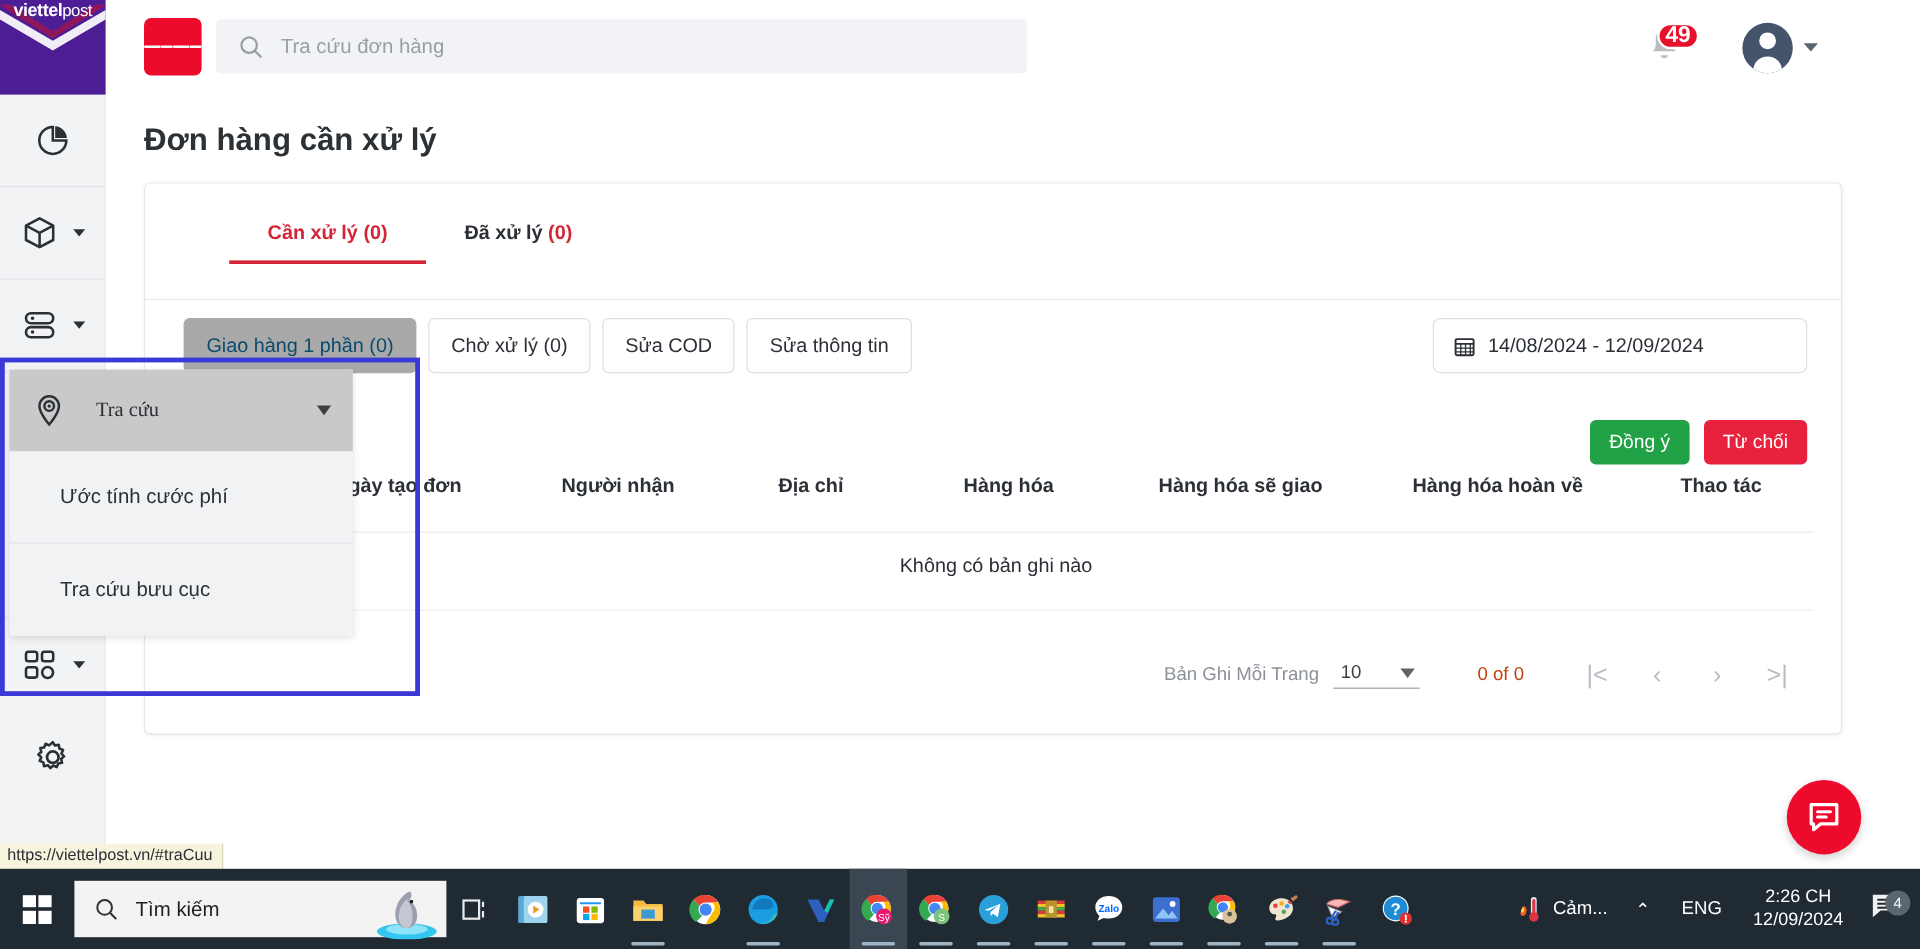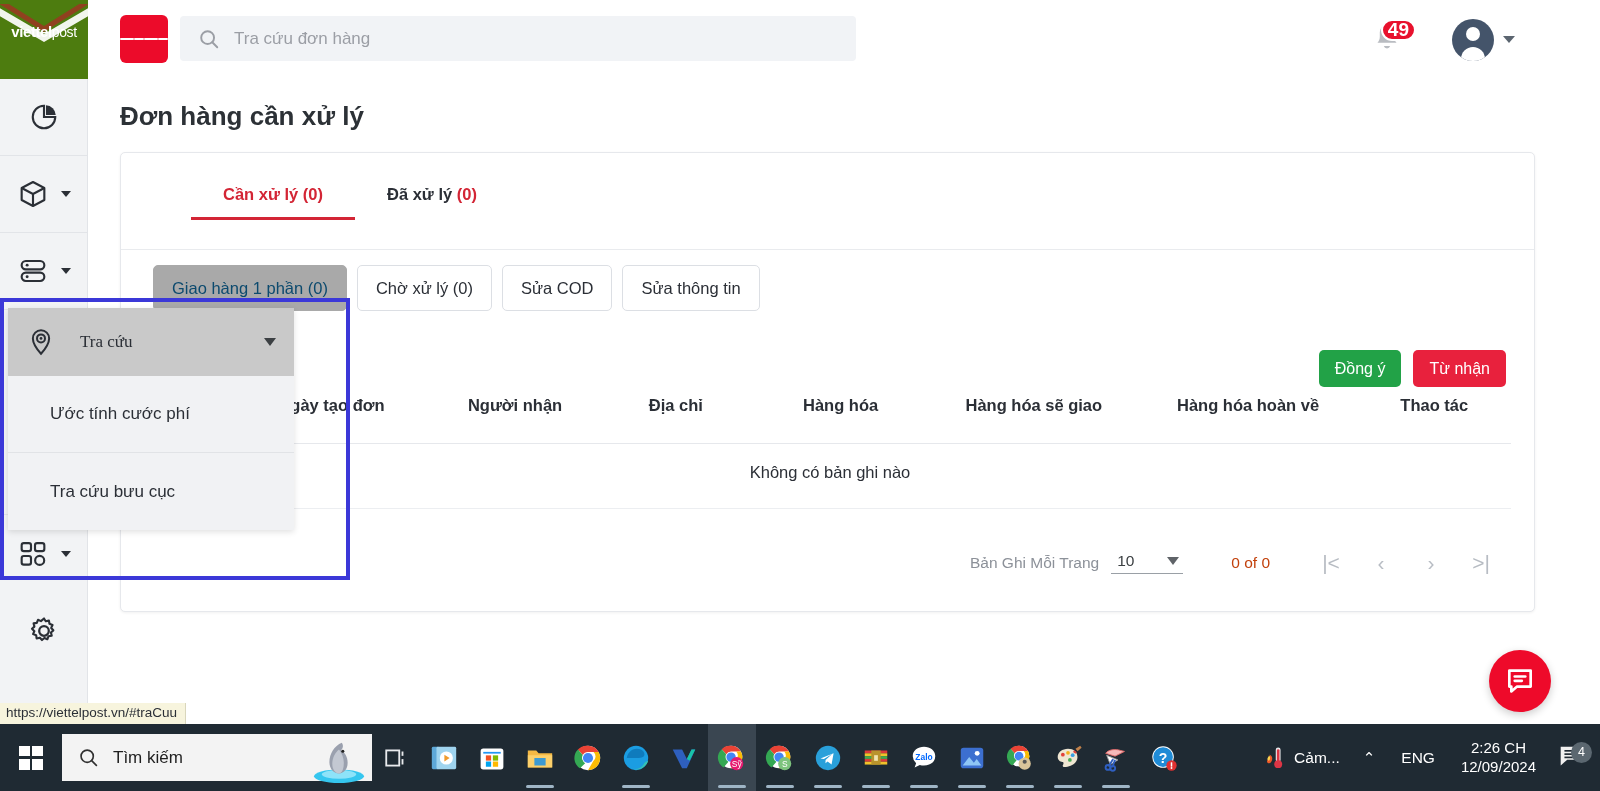--- a/index.html
+++ b/index.html
@@ -7,22 +7,22 @@
     width: 1600px; height: 791px; overflow: hidden;
     font-family: "Liberation Sans", sans-serif;
     background: #ffffff;
   }
   #screen { position: relative; width: 1600px; height: 791px; overflow: hidden; background:#fff; }
 
   
   .topbar { position:absolute; left:0; top:0; width:1600px; height:79px; background:#fff; }
   .logo-block {
     position:absolute; left:0; top:0; width:88px; height:79px;
-    background:#4d7c0f; display:flex; flex-direction:column;
-    align-items:center; justify-content:center; padding-bottom:17px;
+    background:#4c1d95; display:flex; flex-direction:column;
+    align-items:center; justify-content:flex-start; padding-bottom:17px;
   }
   .logo-chevron { position:absolute; top:4px; left:0; width:88px; height:44px; }
   .logo-text { position:relative; z-index:2; font-size:15px; color:#fff; letter-spacing:-.4px; font-weight:700; }
   .logo-text .post { font-weight:400; font-size:14px; }
 
   .burger {
     position:absolute; left:120px; top:15px; width:48px; height:48px;
     background:#ec0b2a; border-radius:6px; display:flex; align-items:center; justify-content:center;
     cursor:pointer;
   }
@@ -258,24 +258,36 @@
       </div>
       <div class="hr-under-tabs"></div>
 
       <div class="pillrow">
         <div class="pill sel">Giao hàng 1 phần (0)</div>
         <div class="pill">Chờ xử lý (0)</div>
         <div class="pill">Sửa COD</div>
         <div class="pill">Sửa thông tin</div>
       </div>
 
+      <div class="daterange">
+        <svg width="19" height="19" viewBox="0 0 24 24">
+          <rect x="2.5" y="4.5" width="19" height="17" rx="1.5" fill="none" stroke="#2b2f36" stroke-width="2"></rect>
+          <line x1="2.5" y1="9.5" x2="21.5" y2="9.5" stroke="#2b2f36" stroke-width="2"></line>
+          <line x1="8" y1="9.5" x2="8" y2="21.5" stroke="#2b2f36" stroke-width="1.4"></line>
+          <line x1="13" y1="9.5" x2="13" y2="21.5" stroke="#2b2f36" stroke-width="1.4"></line>
+          <line x1="18" y1="9.5" x2="18" y2="21.5" stroke="#2b2f36" stroke-width="1.4"></line>
+          <line x1="2.5" y1="14" x2="21.5" y2="14" stroke="#2b2f36" stroke-width="1.4"></line>
+          <line x1="2.5" y1="18" x2="21.5" y2="18" stroke="#2b2f36" stroke-width="1.4"></line>
+        </svg>
+        <span>14/08/2024 - 12/09/2024</span>
+      </div>
 
       <div class="actionrow">
         <button class="btn btn-green">Đồng ý</button>
-        <button class="btn btn-red">Từ nhận</button>
+        <button class="btn btn-red">Từ chối</button>
       </div>
 
       <table class="grid">
         <thead>
           <tr>
             <th style="width:90px;"></th>
             <th style="width:205px;">Ngày tạo đơn</th>
             <th style="width:175px;">Người nhận</th>
             <th style="width:160px;">Địa chỉ</th>
             <th style="width:185px;">Hàng hóa</th>

